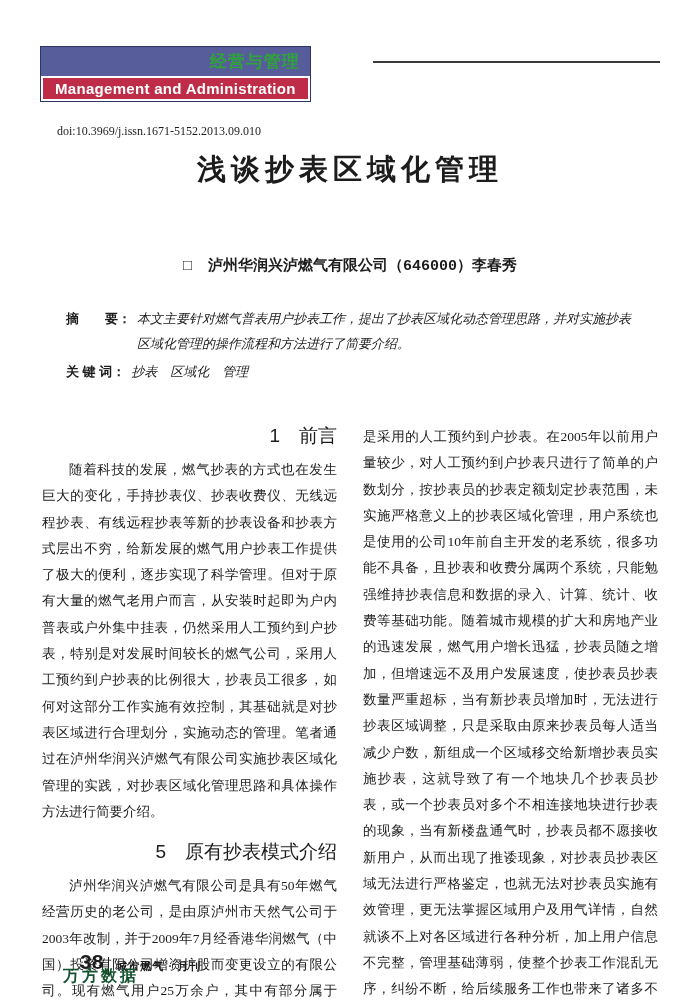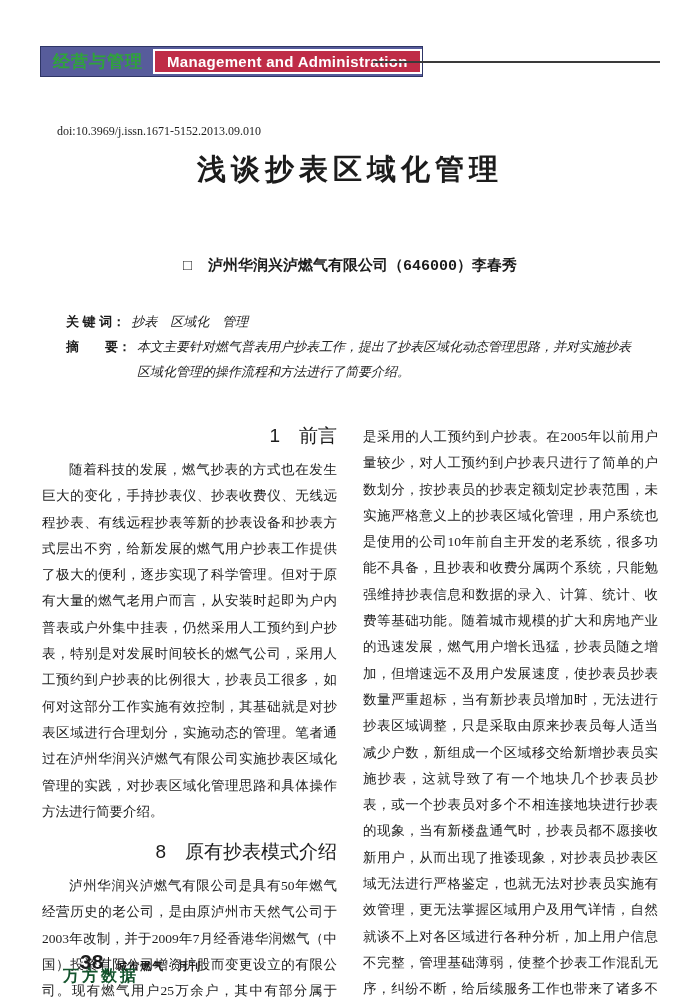--- a/index.html
+++ b/index.html
@@ -8,23 +8,24 @@
     width: 700px; height: 1001px;
     margin: 0 auto;
     background: #ffffff;
     font-family: "Liberation Serif", "DejaVu Serif", serif;
     color: #1c1c1c;
     overflow: hidden;
   }
   
   .banner {
     position: absolute; left: 40px; top: 46px;
-    display: inline-flex; align-items: center;
+    display: inline-flex; align-items: flex-end;
     border: 1px solid #2e3566;
     background: #575c9b;
+    flex-direction: column;
   }
   .banner-cn {
     color: #2fa43a; font-weight: bold; font-size: 17px;
     padding: 3px 10px 3px 12px; letter-spacing: 1px;
     font-family: "Liberation Sans", sans-serif;
     display: flex; align-items: center;
   }
   .banner-en {
     background: #bf2c47; color: #ffffff; font-weight: bold;
     font-size: 15px; padding: 2px 12px;
@@ -99,35 +100,35 @@
 
   <div class="doi">doi:10.3969/j.issn.1671-5152.2013.09.010</div>
 
   <h1 class="title">浅谈抄表区域化管理</h1>
 
   <div class="author">
     <span class="author-marker">□</span><span>泸州华润兴泸燃气有限公司（646000）李春秀</span>
   </div>
 
   <div class="abstract">
+    <div class="abstract-row">
+      <span class="abstract-label">摘　　要：</span>
+      <span class="abstract-text">本文主要针对燃气普表用户抄表工作，提出了抄表区域化动态管理思路，并对实施抄表区域化管理的操作流程和方法进行了简要介绍。</span>
+    </div>
     <div class="abstract-row kw-row">
       <span class="abstract-label">关 键 词：</span>
       <span class="abstract-text">抄表　区域化　管理</span>
-    </div>
-    <div class="abstract-row">
-      <span class="abstract-label">摘　　要：</span>
-      <span class="abstract-text">本文主要针对燃气普表用户抄表工作，提出了抄表区域化动态管理思路，并对实施抄表区域化管理的操作流程和方法进行了简要介绍。</span>
     </div>
   </div>
 
   <div class="columns">
     <div class="col">
       <h2 class="section-heading">1　前言</h2>
       <p class="indent">随着科技的发展，燃气抄表的方式也在发生巨大的变化，手持抄表仪、抄表收费仪、无线远程抄表、有线远程抄表等新的抄表设备和抄表方式层出不穷，给新发展的燃气用户抄表工作提供了极大的便利，逐步实现了科学管理。但对于原有大量的燃气老用户而言，从安装时起即为户内普表或户外集中挂表，仍然采用人工预约到户抄表，特别是对发展时间较长的燃气公司，采用人工预约到户抄表的比例很大，抄表员工很多，如何对这部分工作实施有效控制，其基础就是对抄表区域进行合理划分，实施动态的管理。笔者通过在泸州华润兴泸燃气有限公司实施抄表区域化管理的实践，对抄表区域化管理思路和具体操作方法进行简要介绍。</p>
-      <h2 class="section-heading second">8　原有抄表模式介绍</h2>
+      <h2 class="section-heading second">5　原有抄表模式介绍</h2>
       <p class="indent">泸州华润兴泸燃气有限公司是具有50年燃气经营历史的老公司，是由原泸州市天然气公司于2003年改制，并于2009年7月经香港华润燃气（中国）投资有限公司增资扩股而变更设立的有限公司。现有燃气用户25万余户，其中有部分属于分、子公司用户，部分采用了新型的远程抄表系统，公司主城区仅有16万用户</p>
     </div>
     <div class="col">
       <p>是采用的人工预约到户抄表。在2005年以前用户量较少，对人工预约到户抄表只进行了简单的户数划分，按抄表员的抄表定额划定抄表范围，未实施严格意义上的抄表区域化管理，用户系统也是使用的公司10年前自主开发的老系统，很多功能不具备，且抄表和收费分属两个系统，只能勉强维持抄表信息和数据的录入、计算、统计、收费等基础功能。随着城市规模的扩大和房地产业的迅速发展，燃气用户增长迅猛，抄表员随之增加，但增速远不及用户发展速度，使抄表员抄表数量严重超标，当有新抄表员增加时，无法进行抄表区域调整，只是采取由原来抄表员每人适当减少户数，新组成一个区域移交给新增抄表员实施抄表，这就导致了有一个地块几个抄表员抄表，或一个抄表员对多个不相连接地块进行抄表的现象，当有新楼盘通气时，抄表员都不愿接收新用户，从而出现了推诿现象，对抄表员抄表区域无法进行严格鉴定，也就无法对抄表员实施有效管理，更无法掌握区域用户及用气详情，自然就谈不上对各区域进行各种分析，加上用户信息不完整，管理基础薄弱，使整个抄表工作混乱无序，纠纷不断，给后续服务工作也带来了诸多不便。直到华润进入实施机构改革后，我司为提高服务和管理水平，于2010年底开始着手抄表区域化管理的准备工作，经过近半年的清理、核对、调整、划分、宣传、培训等工作，清理完善了相关基础信息资</p>
     </div>
   </div>
 
   <div class="footer">
     <span class="pagenum">38</span>
     <span class="footbar"></span>

